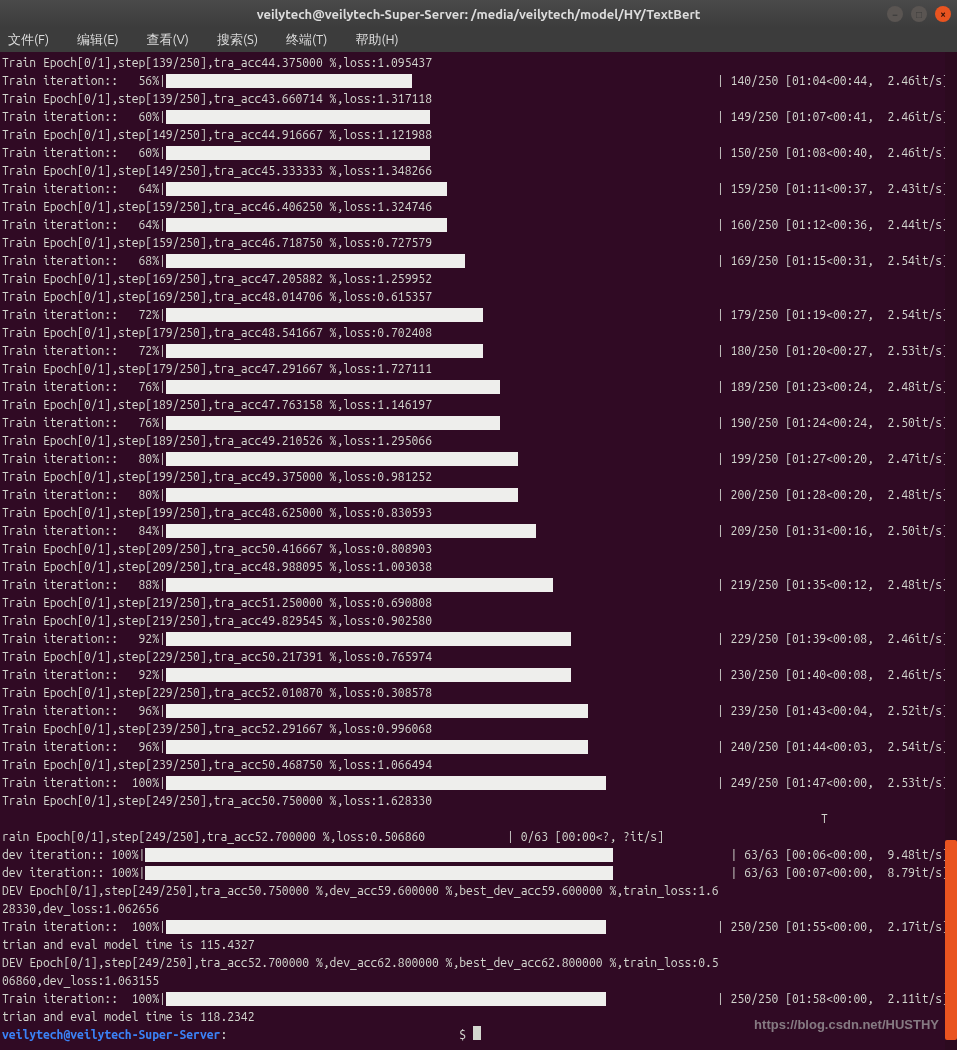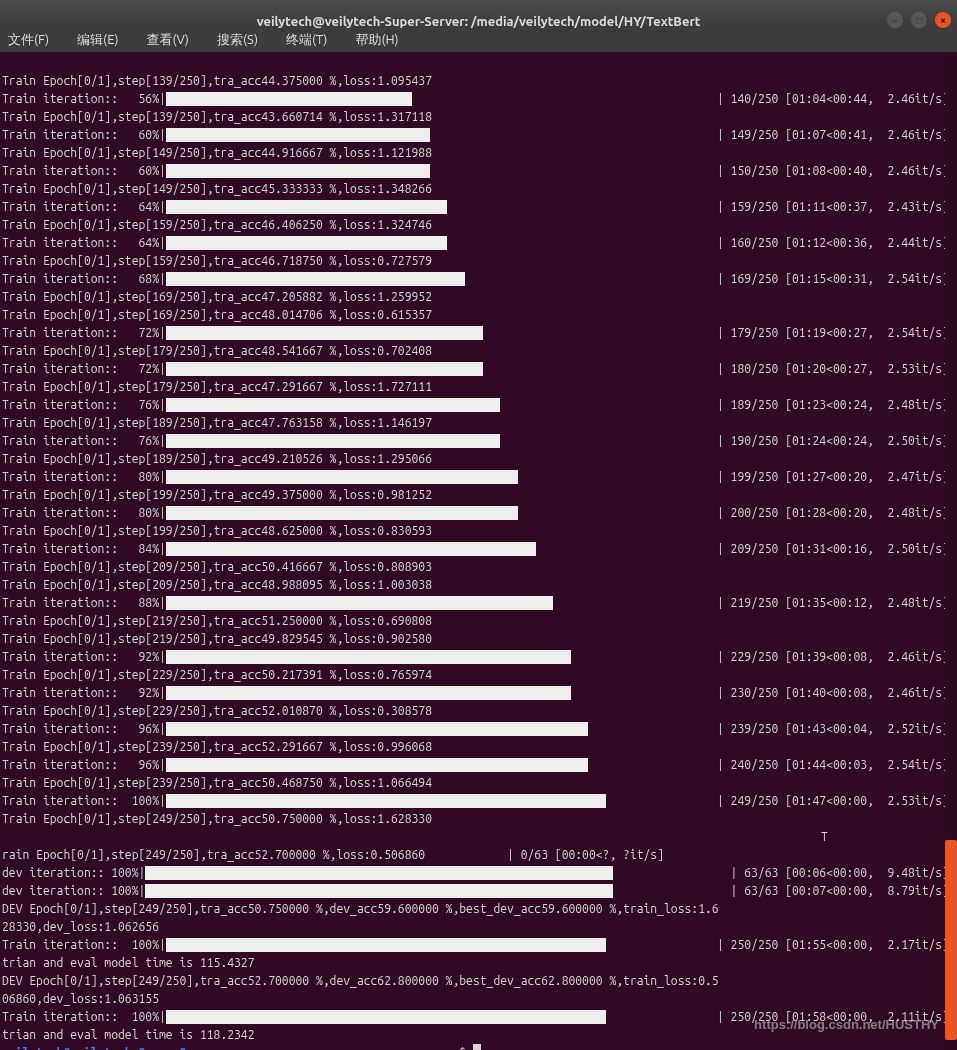--- a/index.html
+++ b/index.html
@@ -7,21 +7,21 @@
   font-family: "Ubuntu Mono", "DejaVu Sans Mono", monospace;
   background: #3b0a2a;
   width: 957px;
   height: 1050px;
   overflow: hidden;
 }
 .titlebar {
   background: linear-gradient(#4a4a4a, #3c3c3c);
   height: 28px;
   display: flex;
-  align-items: flex-end;
+  align-items: center;
   justify-content: center;
   position: relative;
   color: #dcdcdc;
   font-family: Ubuntu, sans-serif;
   font-size: 13px;
   font-weight: bold;
 }
 .window-controls {
   position: absolute;
   right: 6px;
@@ -52,21 +52,21 @@
   font-family: Ubuntu, sans-serif;
   font-size: 13px;
   color: #dcdcdc;
 }
 .menubar span { cursor: pointer; }
 .terminal {
   background: #300a24;
   color: #d3d7cf;
   font-size: 12.2px;
   line-height: 18px;
-  padding: 20px 0 2px 2px;
+  padding: 2px 0 2px 2px;
   height: calc(1050px - 52px);
   position: relative;
   white-space: pre;
   overflow: hidden;
 }
 .line { display: flex; }
 .txt { color: #d3d7cf; }
 .bar {
   background: #eeeeec;
   height: 14px;

